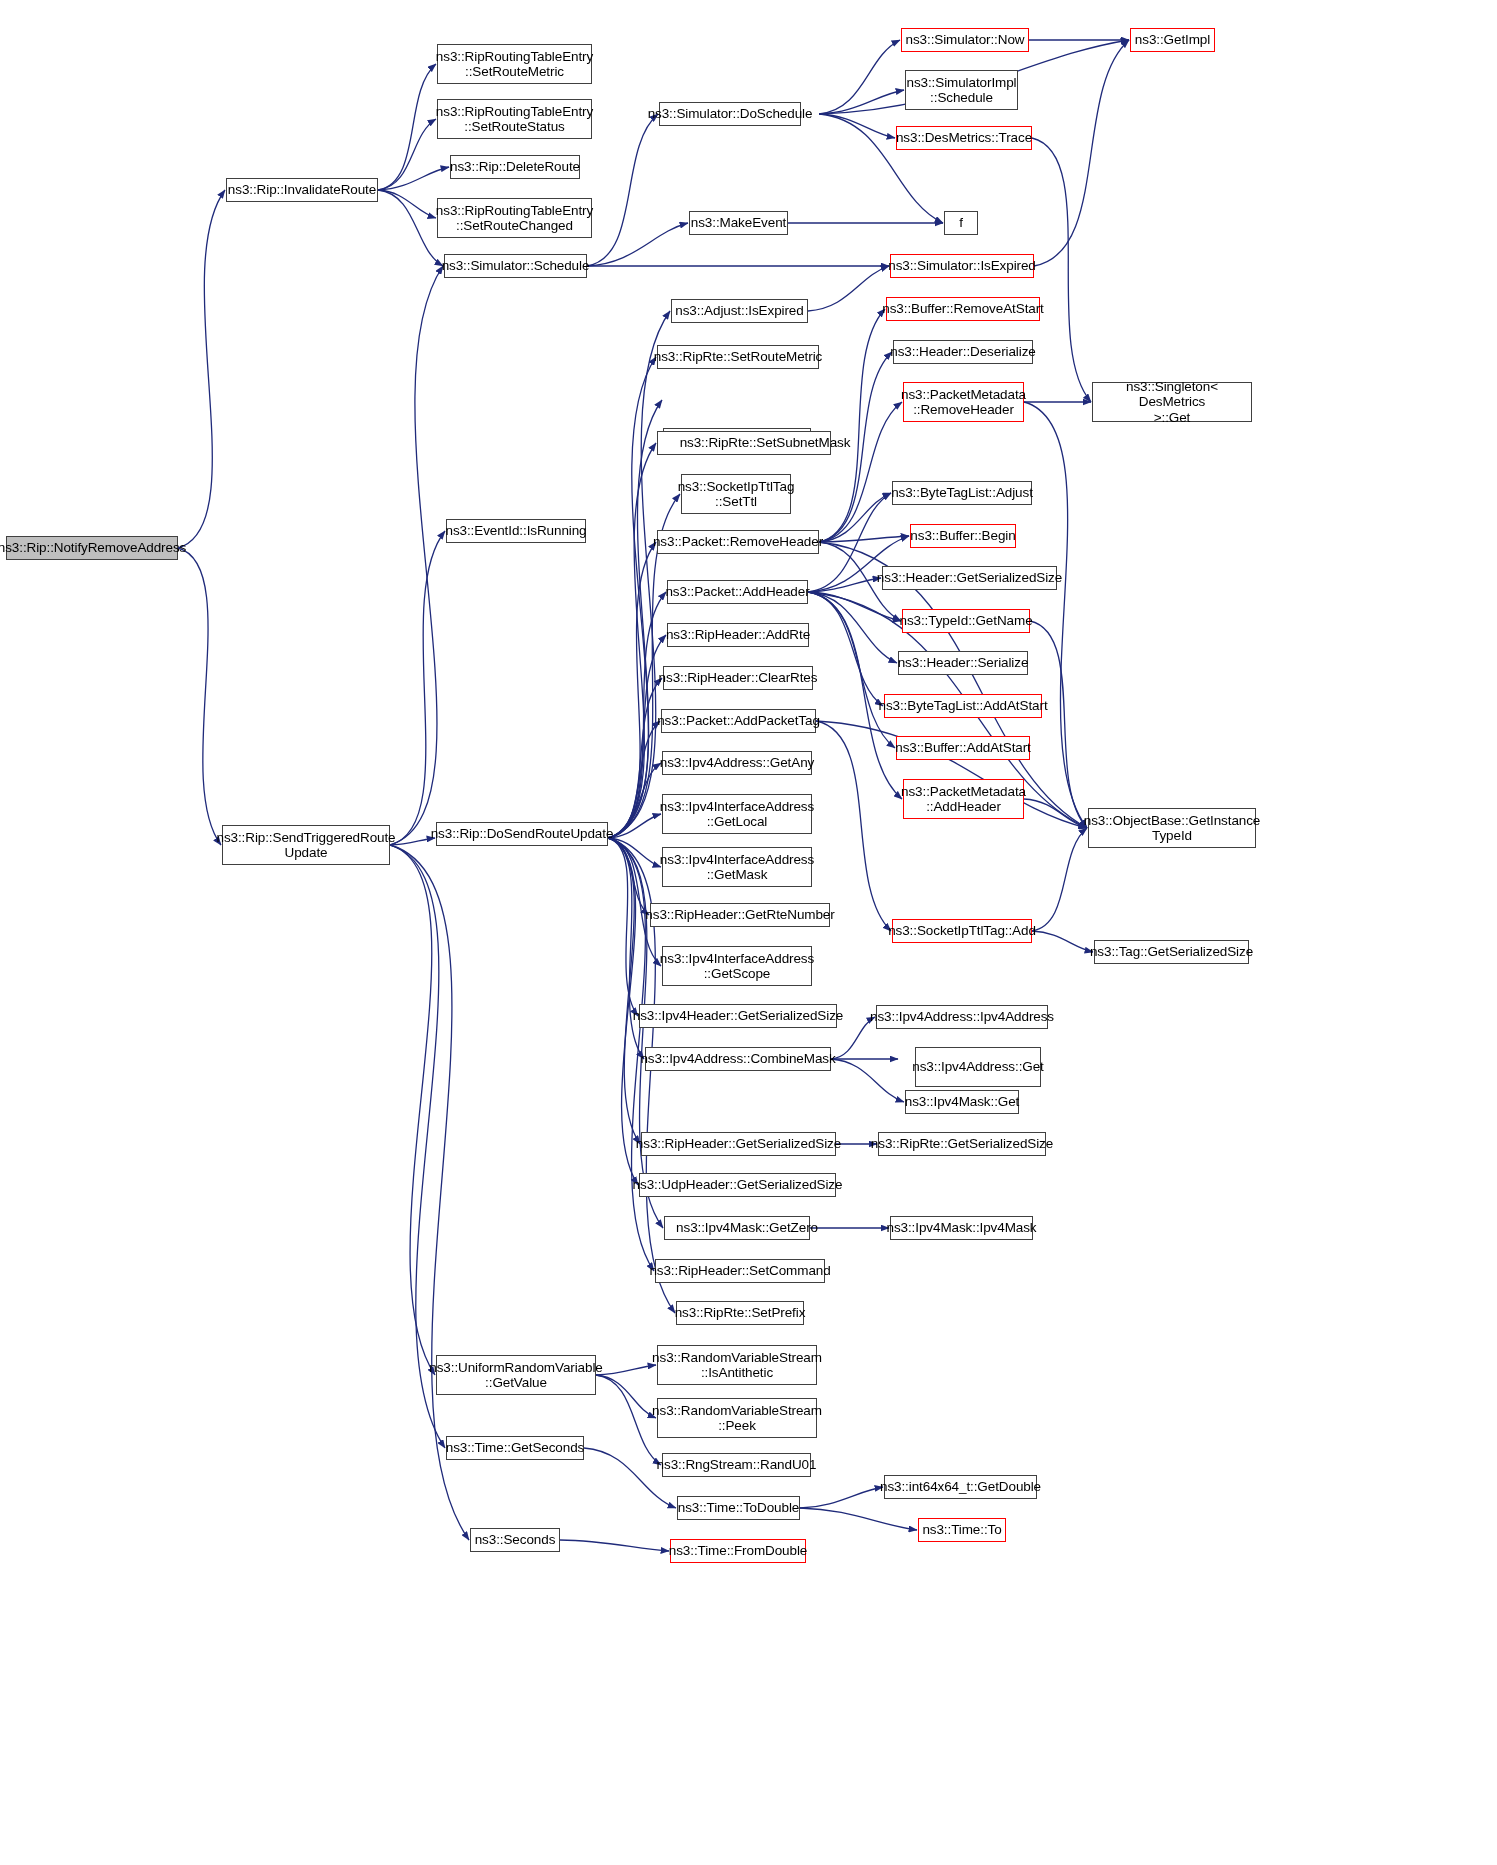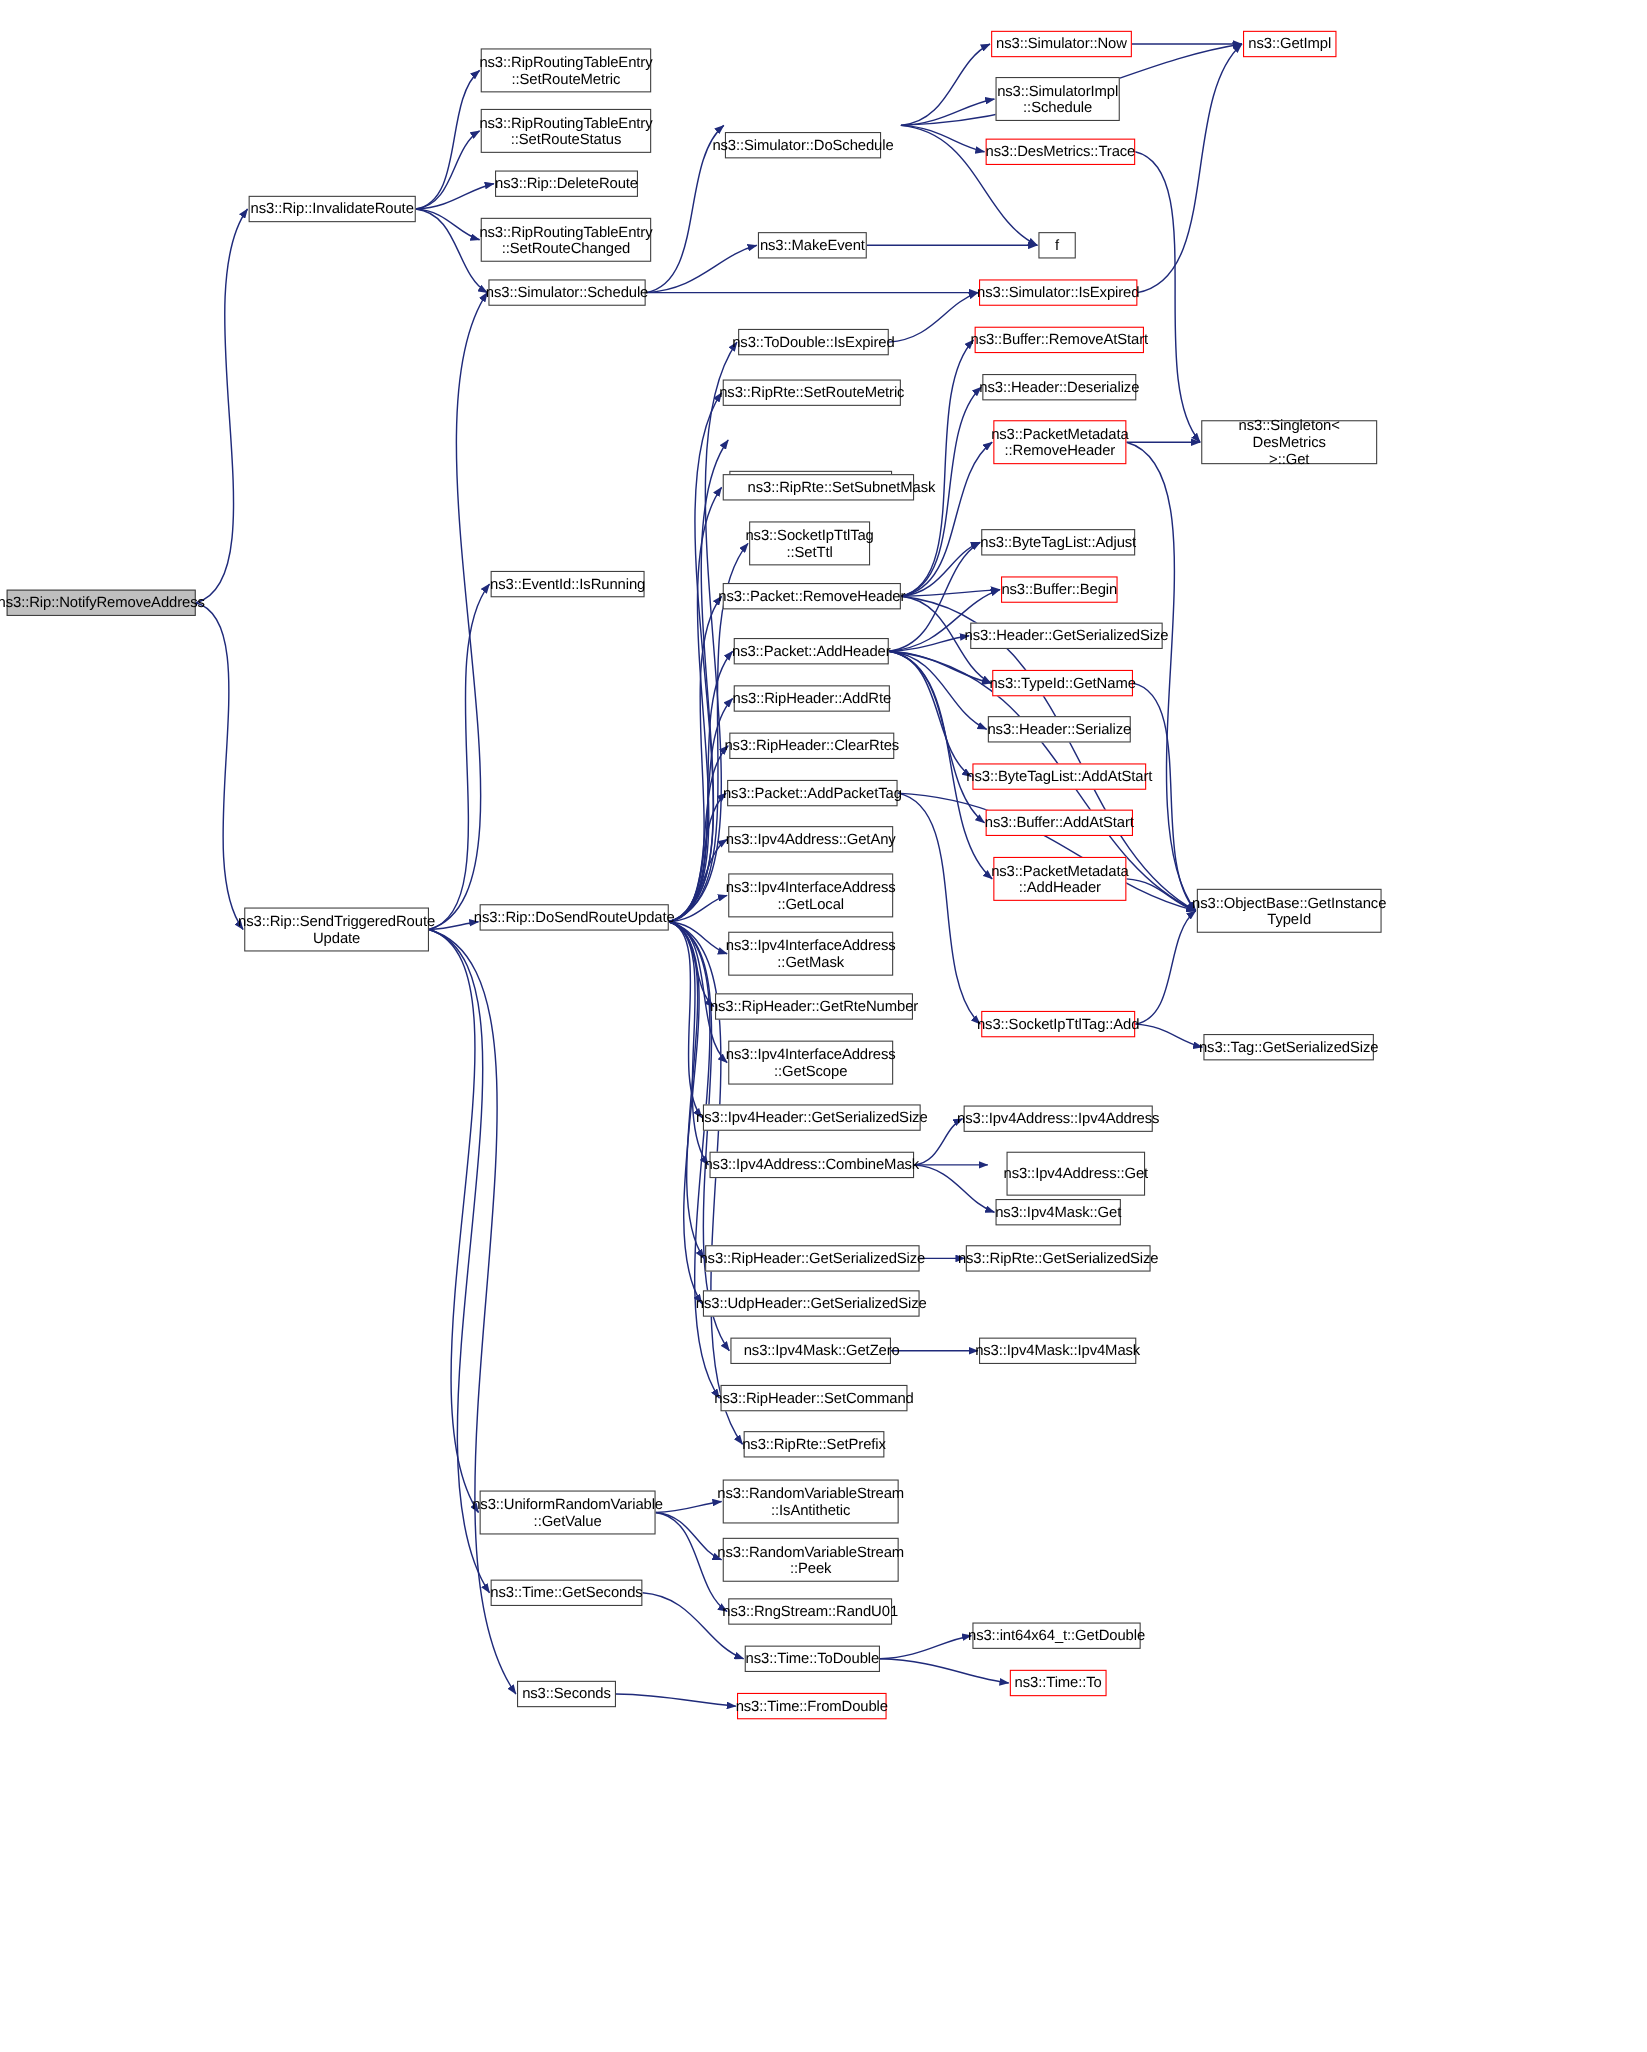--- a/index.html
+++ b/index.html
@@ -129,32 +129,32 @@
       <div class="node root" style="left: 6px; top: 536px; width: 172px; height: 24px;">ns3::Rip::NotifyRemoveAddress</div>
       <div class="node" style="left: 226px; top: 178px; width: 152px; height: 24px;">ns3::Rip::InvalidateRoute</div>
       <div class="node" style="left: 437px; top: 44px; width: 155px; height: 40px;">ns3::RipRoutingTableEntry
 ::SetRouteMetric</div>
       <div class="node" style="left: 437px; top: 99px; width: 155px; height: 40px;">ns3::RipRoutingTableEntry
 ::SetRouteStatus</div>
       <div class="node" style="left: 450px; top: 155px; width: 130px; height: 24px;">ns3::Rip::DeleteRoute</div>
       <div class="node" style="left: 437px; top: 198px; width: 155px; height: 40px;">ns3::RipRoutingTableEntry
 ::SetRouteChanged</div>
       <div class="node" style="left: 444px; top: 254px; width: 143px; height: 24px;">ns3::Simulator::Schedule</div>
-      <div class="node" style="left: 659px; top: 120px; width: 142px; height: 24px; text-align: right;">ns3::Simulator::DoSchedule</div>
+      <div class="node" style="left: 659px; top: 102px; width: 142px; height: 24px; text-align: right;">ns3::Simulator::DoSchedule</div>
       <div class="node red" style="left: 901px; top: 28px; width: 128px; height: 24px;">ns3::Simulator::Now</div>
       <div class="node" style="left: 905px; top: 70px; width: 113px; height: 40px;">ns3::SimulatorImpl
 ::Schedule</div>
       <div class="node red" style="left: 896px; top: 126px; width: 136px; height: 24px;">ns3::DesMetrics::Trace</div>
       <div class="node red" style="left: 1130px; top: 28px; width: 85px; height: 24px;">ns3::GetImpl</div>
       <div class="node" style="left: 689px; top: 211px; width: 99px; height: 24px;">ns3::MakeEvent</div>
       <div class="node" style="left: 944px; top: 211px; width: 34px; height: 24px;">f</div>
       <div class="node red" style="left: 890px; top: 254px; width: 144px; height: 24px;">ns3::Simulator::IsExpired</div>
       <div class="node" style="left: 1092px; top: 382px; width: 160px; height: 40px;">ns3::Singleton&lt; DesMetrics
 &gt;::Get</div>
-      <div class="node" style="left: 671px; top: 299px; width: 137px; height: 24px;">ns3::ToDouble::IsExpired</div>
+      <div class="node" style="left: 671px; top: 299px; width: 137px; height: 24px;">ns3::Adjust::IsExpired</div>
       <div class="node red" style="left: 886px; top: 297px; width: 154px; height: 24px;">ns3::Buffer::RemoveAtStart</div>
       <div class="node" style="left: 893px; top: 340px; width: 140px; height: 24px;">ns3::Header::Deserialize</div>
       <div class="node red" style="left: 903px; top: 382px; width: 121px; height: 40px;">ns3::PacketMetadata
 ::RemoveHeader</div>
       <div class="node" style="left: 657px; top: 345px; width: 162px; height: 24px;">ns3::RipRte::SetRouteMetric</div>
       <div class="node" style="left: 663px; top: 388px; width: 148px; height: 24px; margin-top: 40px;">ns3::RipRte::SetRouteTag</div>
       <div class="node" style="left: 657px; top: 431px; width: 174px; height: 24px; padding-left: 42px;">ns3::RipRte::SetSubnetMask</div>
       <div class="node" style="left: 681px; top: 474px; width: 110px; height: 40px;">ns3::SocketIpTtlTag
 ::SetTtl</div>
       <div class="node" style="left: 892px; top: 481px; width: 140px; height: 24px;">ns3::ByteTagList::Adjust</div>

